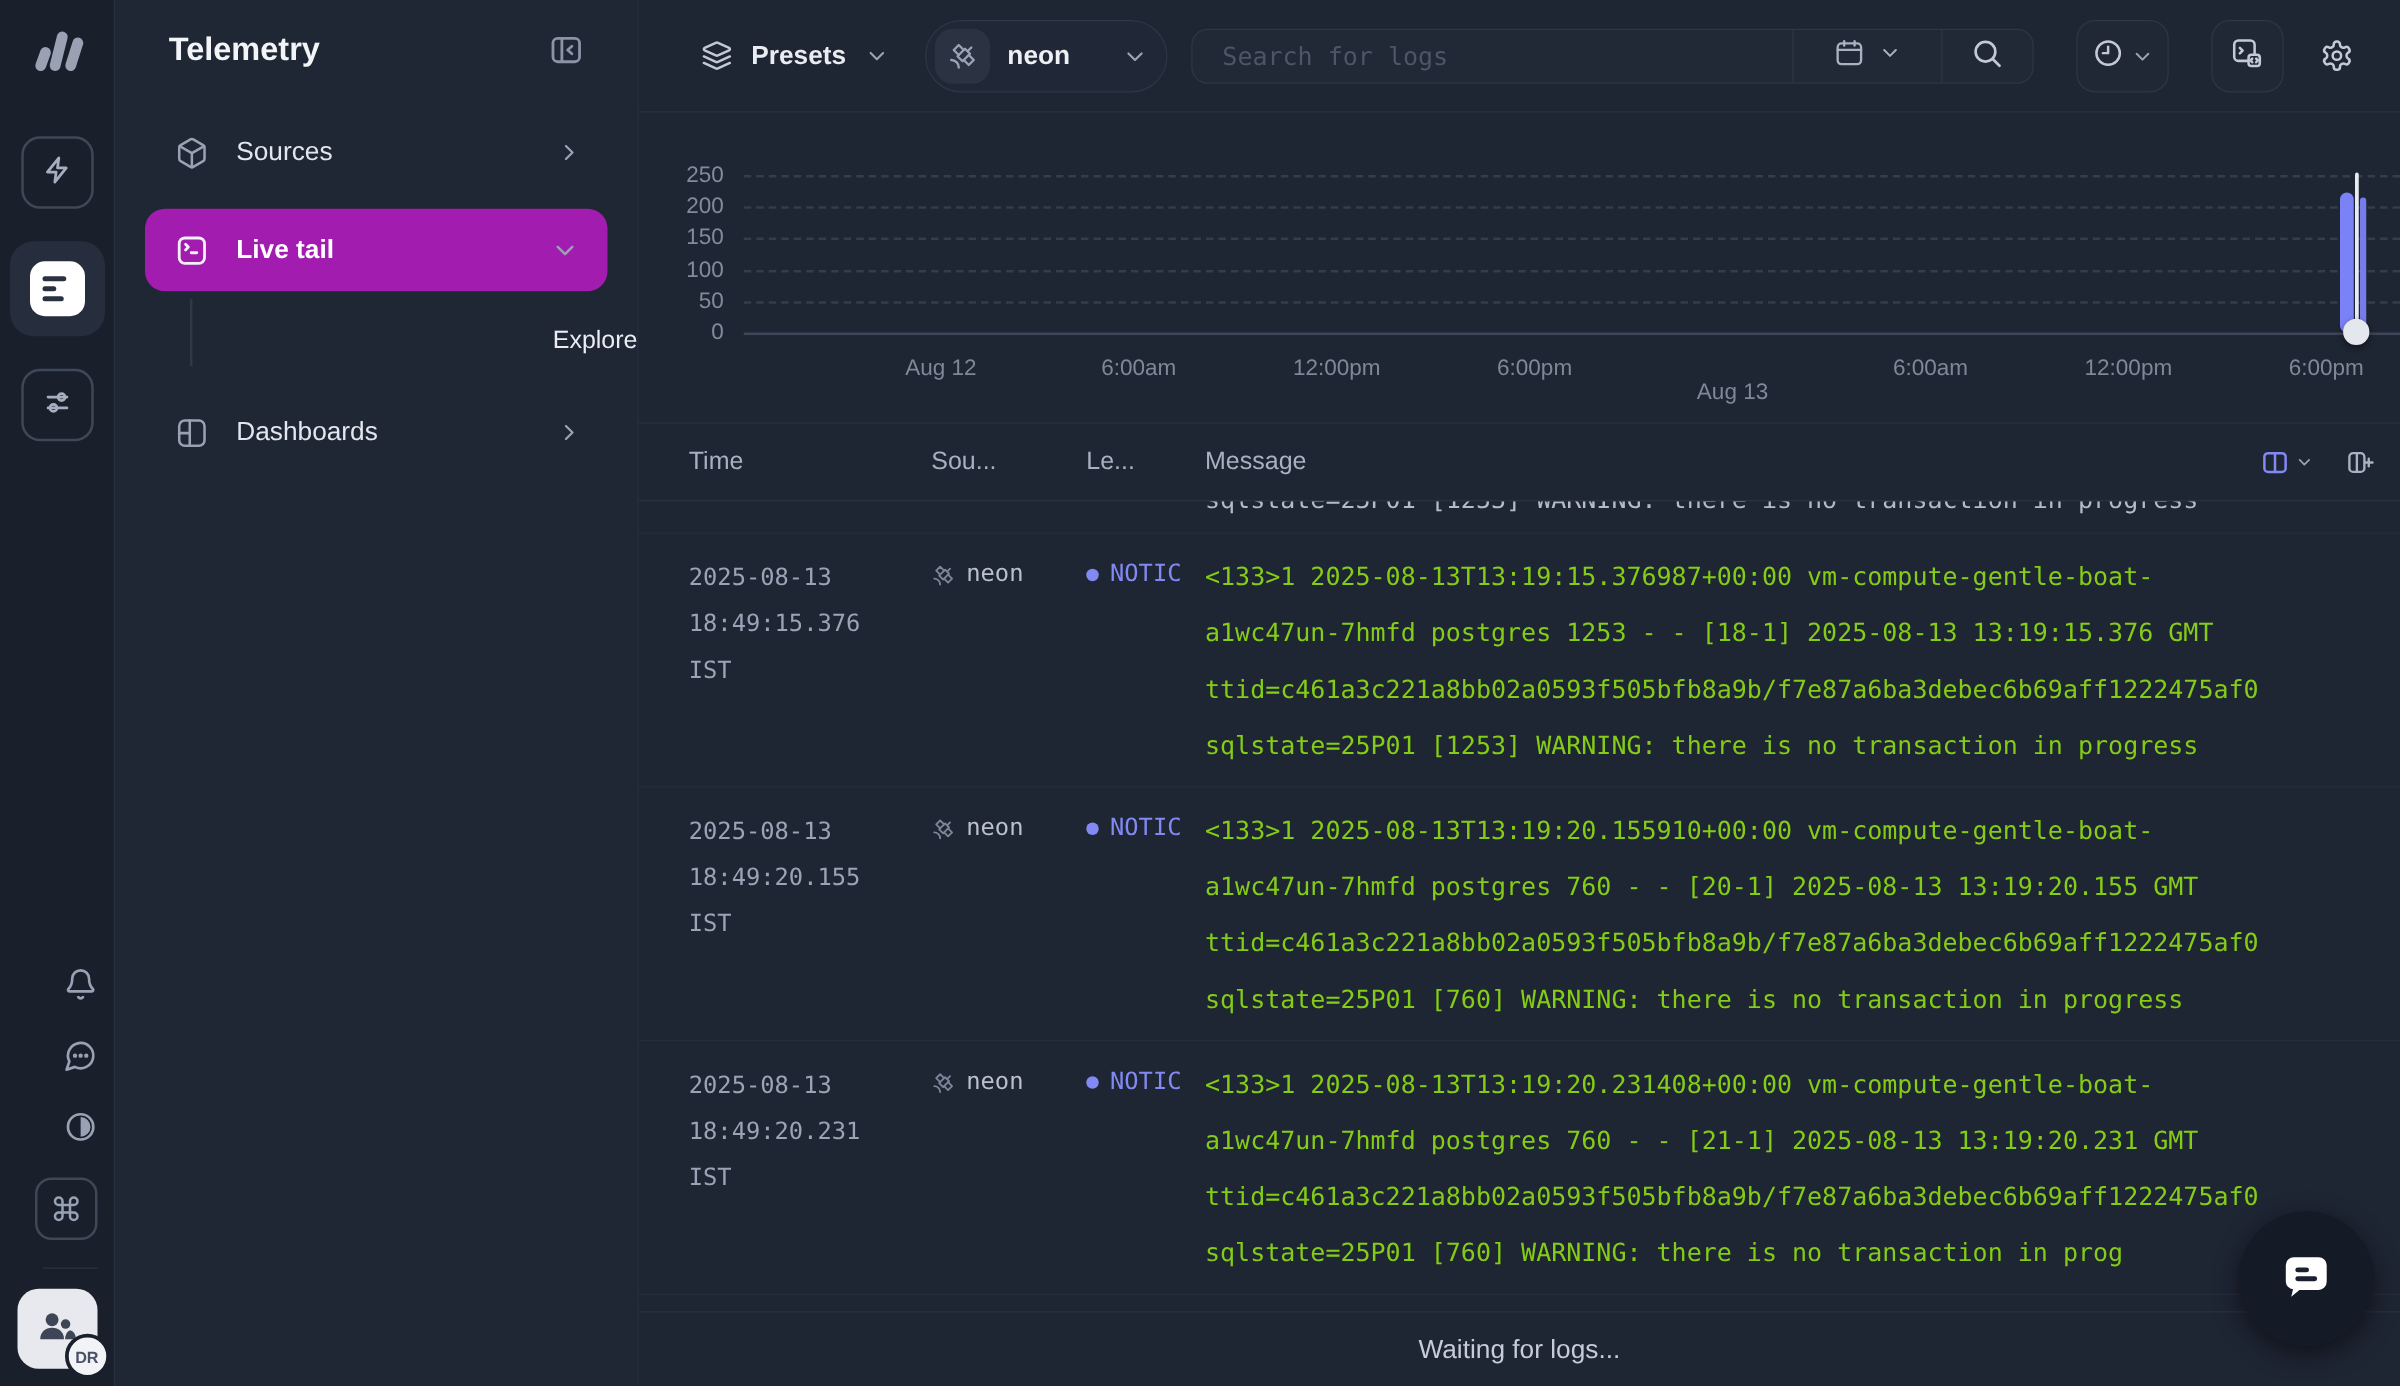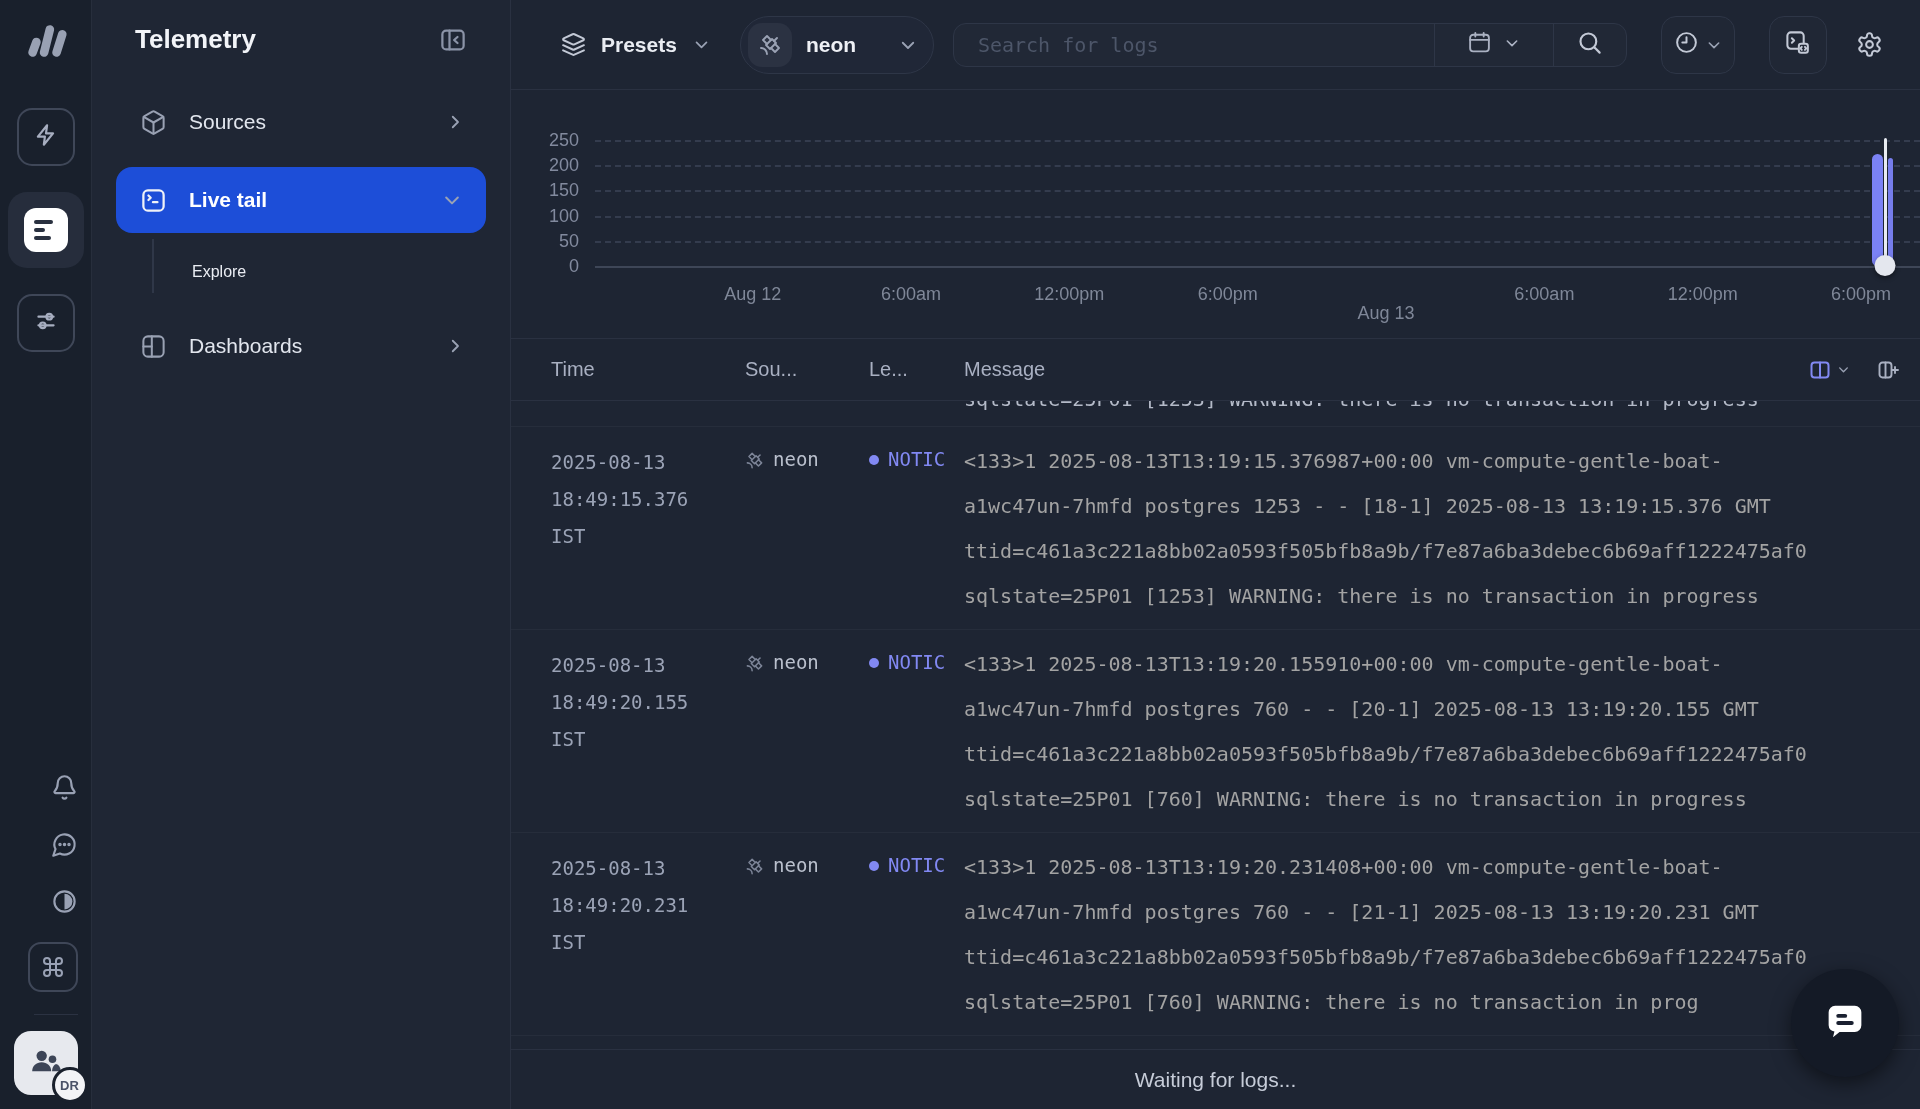--- a/index.html
+++ b/index.html
@@ -58,27 +58,27 @@
   .collapse-btn { color:#8b93a7; cursor:pointer; display:flex; }
   .side-item {
     display:flex; align-items:center; height:50px; padding:0 46px 0 48px;
     color:#e2e6ee; font-size:21px; margin-bottom:20px; cursor:pointer;
   }
   .side-item .ic { color:#99a1b3; margin-right:22px; display:flex; }
   .side-item .lbl { flex:1; }
   .side-item .chev { color:#9aa2b4; display:flex; }
   .side-item.active {
     margin:0 24px 16px; padding:0 24px; height:66px; border-radius:16px;
-    background:#1d4ed8; color:#ffffff;
+    background:#a21caf; color:#ffffff;
   }
   .side-item.active .lbl { font-weight:700; }
   .side-item.active .ic { color:#f0f2f7; }
   .subitem {
     position:relative; height:46px; display:flex; align-items:center;
-    padding-left:100px; font-size:16px; color:#eaedf3; margin-bottom:26px; cursor:pointer;
+    padding-left:100px; font-size:20px; color:#eaedf3; margin-bottom:26px; cursor:pointer;justify-content:flex-end;
   }
   .subitem::before { content:""; position:absolute; left:60px; top:-10px; height:54px; width:2px; background:#2f3748; }
 
   .dots {
     background-image: radial-gradient(rgba(165,175,205,0.07) 1.1px, transparent 1.2px);
     background-size: 9px 9px;
   }
 
   
   .main { flex:1; min-width:0; display:flex; flex-direction:column; background:#1e2533; }
@@ -158,21 +158,21 @@
 
   .tbody { flex:1; min-height:0; overflow:hidden; font-family:"DejaVu Sans Mono", monospace; }
   .partial-row { height:26px; overflow:hidden; border-bottom:1px solid #262d3b; padding-left:453px; color:#b4bac8; font-size:20px; }
   .partial-row span { display:block; margin-top:-14px; white-space:pre; }
   .log-row { display:flex; padding:12px 16px 10px 40px; border-bottom:1px solid #262d3b; cursor:pointer; }
   .lr-time { width:194px; color:#9ba3b6; font-size:19px; line-height:37px; padding-top:5px; }
   .lr-source { width:124px; display:flex; align-items:flex-start; gap:9px; color:#bac0cd; font-size:19px; padding-top:9px; }
   .lr-source .ic { color:#7d8598; margin-top:3px; display:flex; }
   .lr-level { width:95px; display:flex; align-items:flex-start; gap:9px; font-size:19px; padding-top:9px; color:#8289f3; }
   .level-dot { width:10px; height:10px; border-radius:50%; background:#8289f3; margin-top:7px; flex-shrink:0; }
-  .lr-msg { flex:1; min-width:0; color:#a3a3a3; font-size:20px; line-height:45px; overflow:hidden; }
+  .lr-msg { flex:1; min-width:0; color:#84cc16; font-size:20px; line-height:45px; overflow:hidden; }
   .lr-msg div { white-space:pre; overflow:hidden; }
 
   .table-footer {
     height:60px; flex-shrink:0; border-top:1px solid #2a3141; display:flex; align-items:center; justify-content:center;
     color:#c6ccd8; font-size:21px; font-family:"Liberation Sans", sans-serif;
   }
 
   
   .chat-fab {
     position:absolute; right:21px; bottom:32px; width:108px; height:108px; border-radius:50%;

